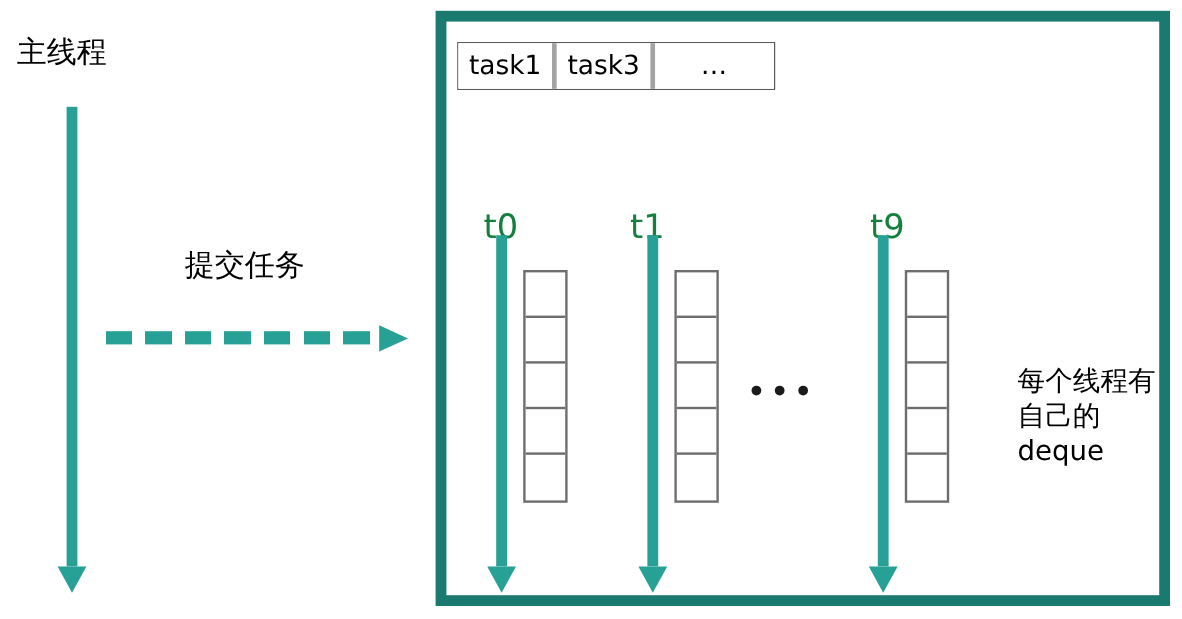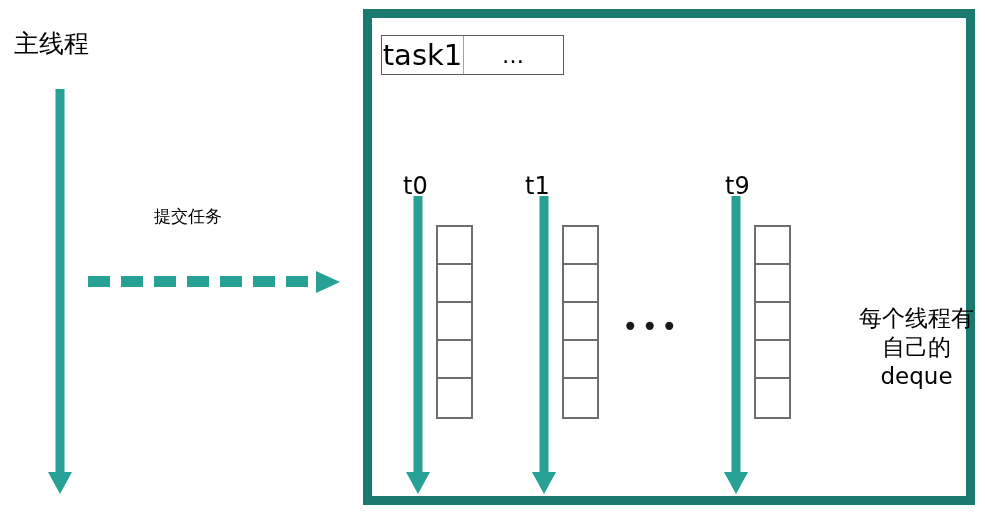--- a/index.html
+++ b/index.html
@@ -3,37 +3,37 @@
 <meta charset="utf-8">
 <style>
   html,body{margin:0;padding:0;background:#ffffff;}
   body{width:985px;height:516px;position:relative;overflow:hidden;
        font-family:"DejaVu Sans","Liberation Sans",sans-serif;}
   .canvas{position:absolute;left:0;top:4px;width:985px;height:516px;}
 
   
   .label{position:absolute;color:#000000;white-space:nowrap;line-height:1.15;}
   #main-thread-label{left:14px;top:26px;font-size:25px;}
-  #submit-label{left:154px;top:203px;font-size:17px;}
-  #deque-note{left:816px;top:300px;font-size:23px;text-align:center;white-space:pre-line;line-height:1.25;margin-left:32px;}
-  .tlabel{position:absolute;font-size:24px;color:#000000;}
+  #submit-label{left:154px;top:203px;font-size:25px;}
+  #deque-note{left:816px;top:300px;font-size:23px;white-space:pre-line;line-height:1.25;margin-left:32px;}
+  .tlabel{position:absolute;font-size:28px;color:#15803d;}
   #t0-label{left:403px;top:168px;}
   #t1-label{left:525px;top:168px;}
   #t9-label{left:725px;top:168px;}
 
   
   #pool-frame{position:absolute;left:363px;top:5px;width:612px;height:496px;
               box-sizing:border-box;border:9px solid #1B7A70;background:#ffffff;}
 
   
   #task-queue{position:absolute;left:381px;top:31px;display:flex;
               border:1px solid #5a5a5a;box-sizing:border-box;background:#fff;}
   .task-cell{width:82px;height:38px;box-sizing:border-box;
-             border-right:1px solid #a3a3a3;display:flex;align-items:center;
-             justify-content:center;font-size:29px;color:#000;background:#fff;}
+             border-right:4px solid #a3a3a3;display:flex;align-items:center;
+             justify-content:center;font-size:22px;color:#000;background:#fff;}
   .task-cell:last-child{border-right:none;}
   .task-cell.ellipsis{width:99px;font-size:22px;letter-spacing:1px;}
 
   
   .deque{position:absolute;width:37px;border:2px solid #6e6e6e;
          box-sizing:border-box;background:#fff;}
   .deque-cell{height:38px;box-sizing:border-box;border-bottom:2px solid #6e6e6e;}
   .deque-cell:last-child{border-bottom:none;}
   #deque-t0{left:436px;top:221px;}
   #deque-t1{left:562px;top:221px;}
@@ -85,20 +85,21 @@
 
   <div id="submit-arrow">
     <div class="dashes"></div>
     <div class="head"></div>
   </div>
 
   <div id="pool-frame"></div>
 
   <div id="task-queue">
     <div class="task-cell">task1</div>
+    <div class="task-cell">task3</div>
     <div class="task-cell ellipsis">…</div>
   </div>
 
   <div class="tlabel" id="t0-label">t0</div>
   <div class="tlabel" id="t1-label">t1</div>
   <div class="tlabel" id="t9-label">t9</div>
 
   <div class="v-arrow thread-arrow" id="thread-arrow-t0">
     <div class="shaft"></div>
     <div class="head"></div>

